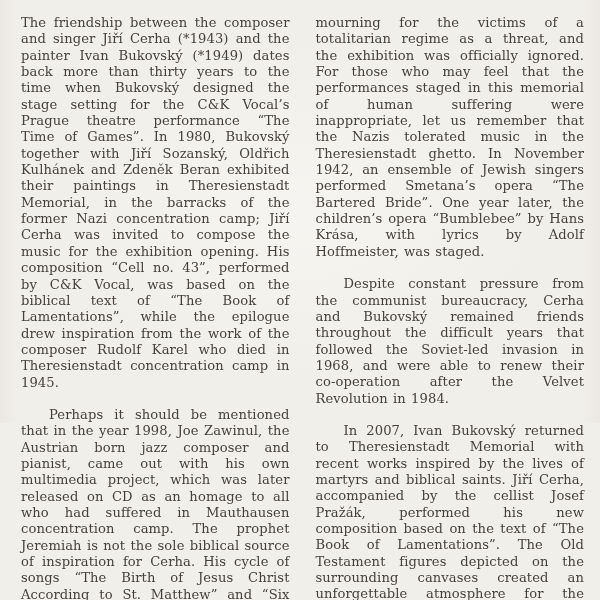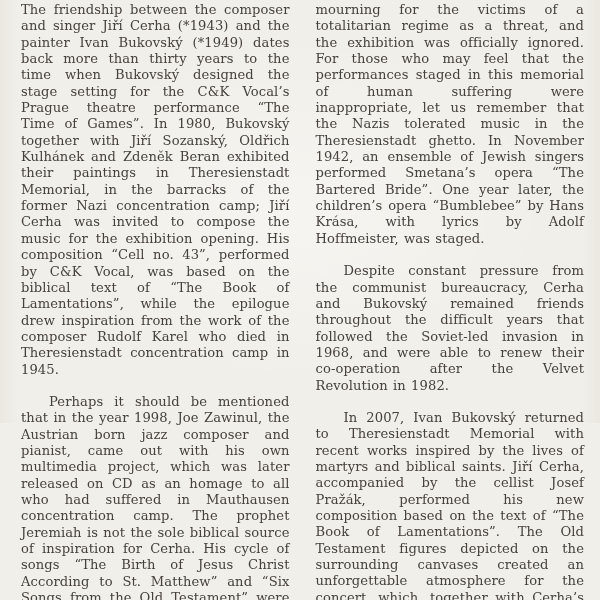--- a/index.html
+++ b/index.html
@@ -11,21 +11,21 @@
     height: 600px;
     overflow: hidden;
     background: #f1efe9;
     font-family: "DejaVu Serif", serif;
   }
   .page {
     position: relative;
     width: 600px;
     height: 423px;
     box-sizing: border-box;
-    padding: 2px 16px 0 21px;
+    padding: 15px 16px 0 21px;
     background:
       radial-gradient(ellipse at 50% 50%, rgba(255,255,255,0.35) 0%, rgba(255,255,255,0) 60%),
       linear-gradient(90deg, rgba(120,100,95,0.05) 0%, rgba(0,0,0,0) 3%, rgba(0,0,0,0) 97%, rgba(120,100,95,0.05) 100%),
       #f1efe9;
     color: #46413d;
   }
   .columns {
     display: flex;
     gap: 26px;
     height: 100%;
@@ -53,19 +53,19 @@
   <div class="columns">
 
     <div class="col">
       <p>The friendship between the composer and singer Jiří Cerha (*1943) and the painter Ivan Bukovský (*1949) dates back more than thirty years to the time when Bukovský designed the stage setting for the C&amp;K Vocal’s Prague theatre performance “The Time of Games”. In 1980, Bukovský together with Jiří Sozanský, Oldřich Kulhánek and Zdeněk Beran exhibited their paintings in Theresienstadt Memorial, in the barracks of the former Nazi concentration camp; Jiří Cerha was invited to compose the music for the exhibition opening. His composition “Cell no. 43”, performed by C&amp;K Vocal, was based on the biblical text of “The Book of Lamentations”, while the epilogue drew inspiration from the work of the composer Rudolf Karel who died in Theresienstadt concentration camp in 1945.</p>
       <p class="indent">Perhaps it should be mentioned that in the year 1998, Joe Zawinul, the Austrian born jazz composer and pianist, came out with his own multimedia project, which was later released on CD as an homage to all who had suffered in Mauthausen concentration camp. The prophet Jeremiah is not the sole biblical source of inspiration for Cerha. His cycle of songs “The Birth of Jesus Christ According to St. Matthew” and “Six Songs from the Old Testament” were released on the CD “Christmas with C&amp;K Vocal” in 1999.</p>
 
     </div>
 
     <div class="col">
       <p>mourning for the victims of a totalitarian regime as a threat, and the exhibition was officially ignored. For those who may feel that the performances staged in this memorial of human suffering were inappropriate, let us remember that the Nazis tolerated music in the Theresienstadt ghetto. In November 1942, an ensemble of Jewish singers performed Smetana’s opera “The Bartered Bride”. One year later, the children’s opera “Bumblebee” by Hans Krása, with lyrics by Adolf Hoffmeister, was staged.</p>
-      <p class="indent">Despite constant pressure from the communist bureaucracy, Cerha and Bukovský remained friends throughout the difficult years that followed the Soviet-led invasion in 1968, and were able to renew their co-operation after the Velvet Revolution in 1982.</p>
+      <p class="indent">Despite constant pressure from the communist bureaucracy, Cerha and Bukovský remained friends throughout the difficult years that followed the Soviet-led invasion in 1968, and were able to renew their co-operation after the Velvet Revolution in 1984.</p>
       <p class="indent">In 2007, Ivan Bukovský returned to Theresienstadt Memorial with recent works inspired by the lives of martyrs and biblical saints. Jiří Cerha, accompanied by the cellist Josef Pražák, performed his new composition based on the text of “The Book of Lamentations”. The Old Testament figures depicted on the surrounding canvases created an unforgettable atmosphere for the concert, which, together with Cerha’s composition from 1980, you can now appreciate on this remarkable CD.</p>
 
     </div>
 
   </div>
 </div>
 
 </body></html>

